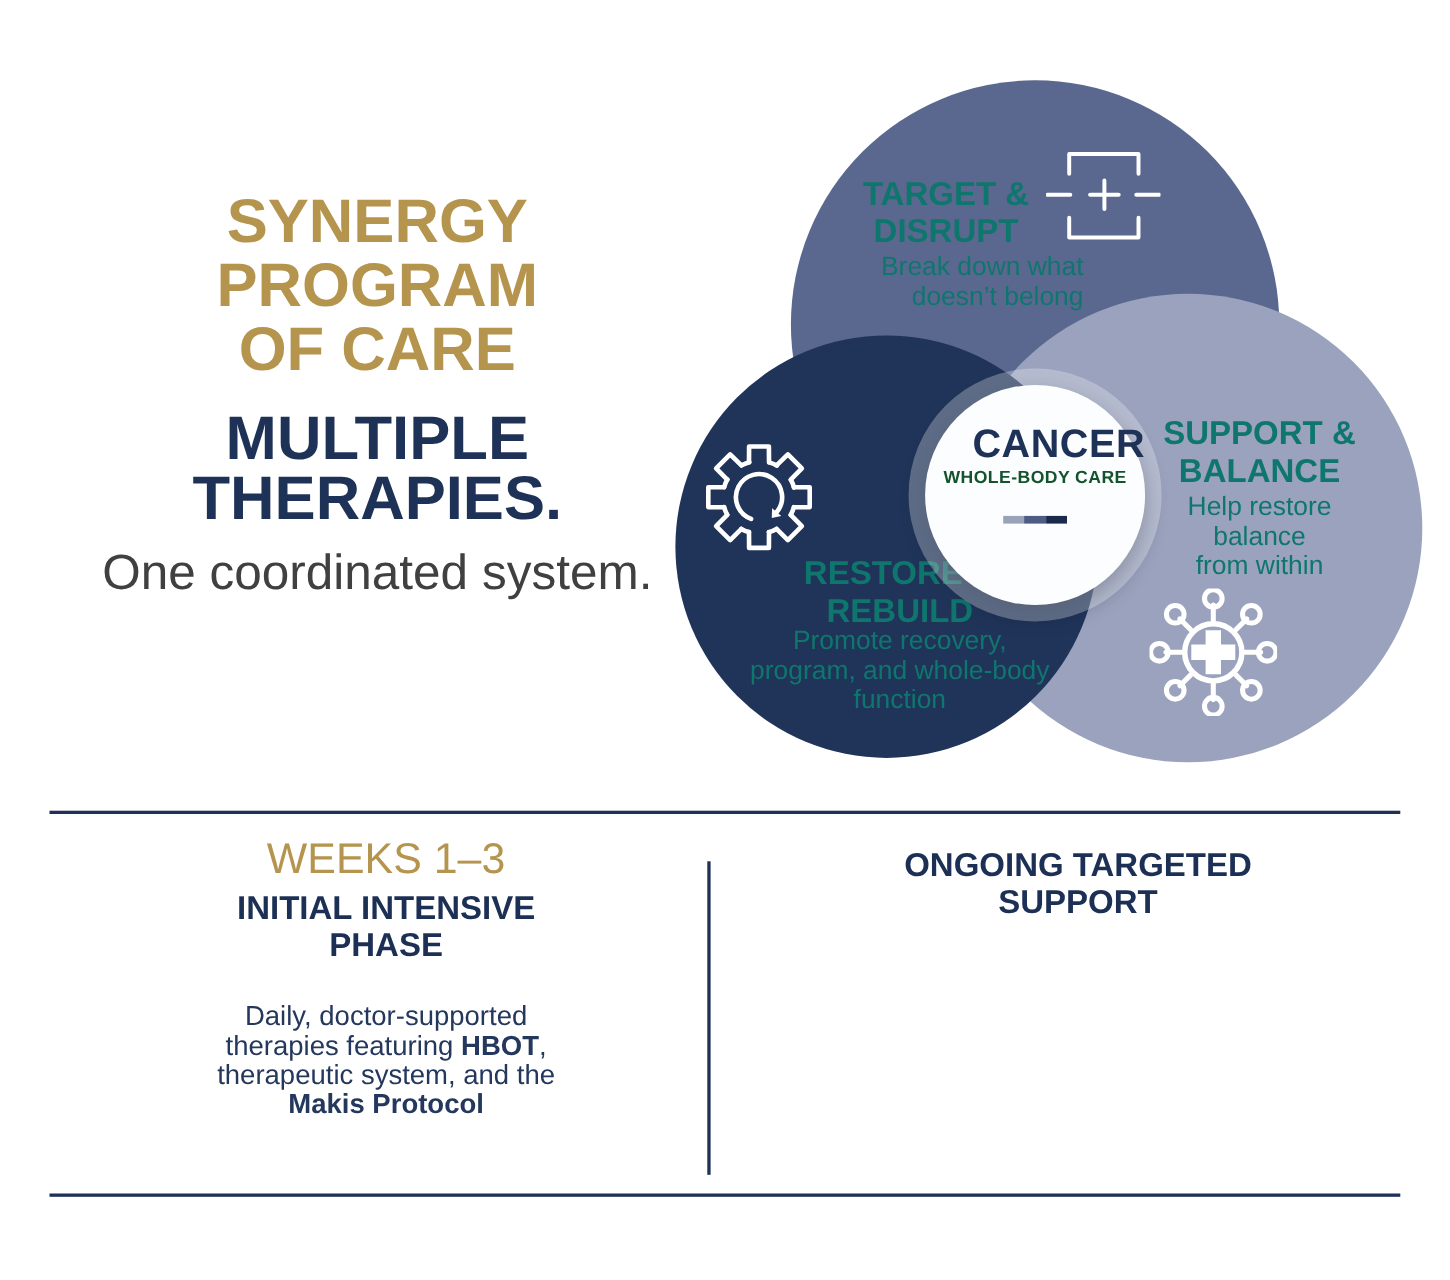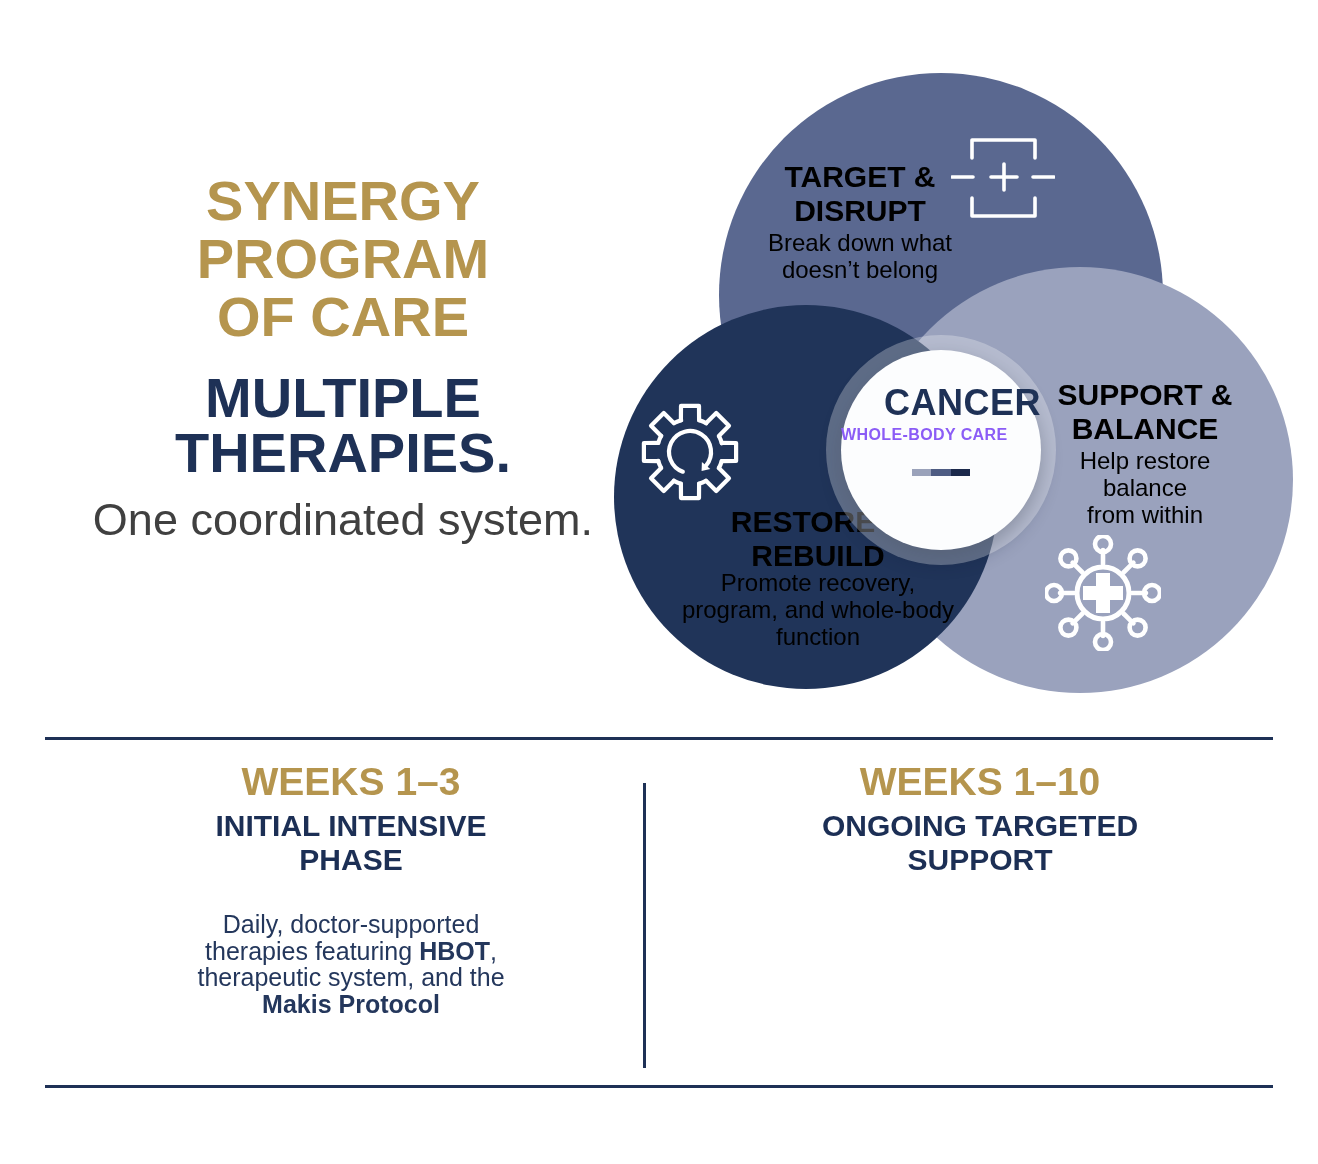--- a/index.html
+++ b/index.html
@@ -11,47 +11,47 @@
   
   .title-block{position:absolute;left:35px;top:172px;width:616px;text-align:center;}
   .title-main{font-size:56px;font-weight:700;line-height:1.04;color:#b5954e;letter-spacing:0px;}
   .title-sub{margin-top:24px;font-size:56px;font-weight:700;line-height:0.98;color:#1e3156;}
   .tagline{margin-top:14px;font-size:45px;font-weight:400;color:#404040;}
   
   .circle{position:absolute;border-radius:50%;}
   .c-slate{left:719px;top:73px;width:444px;height:444px;background:#5a6890;z-index:1;}
   .c-light{left:867px;top:267px;width:426px;height:426px;background:#9aa2bd;z-index:2;}
   .c-navy{left:614px;top:305px;width:384px;height:384px;background:#203459;z-index:3;}
-  .venn-label{position:absolute;z-index:4;color:#000000;text-align:center;}
+  .venn-label{position:absolute;z-index:4;color:#0f766e;text-align:center;}
   .venn-heading{font-size:30px;font-weight:700;line-height:1.13;}
   .venn-desc{font-size:24px;font-weight:400;line-height:1.12;}
   .venn-icon{position:absolute;z-index:4;}
   .center-circle{
     position:absolute;left:841px;top:350px;width:200px;height:200px;border-radius:50%;
     background:#fcfdfe;z-index:5;
     box-shadow:0 0 0 15px rgba(255,255,255,0.28), 0 8px 20px rgba(14,24,48,0.45);
   }
   .center-title{position:absolute;left:0;top:32px;width:100%;text-align:right;
     font-size:36px;font-weight:700;color:#1e3156;letter-spacing:0.5px;}
-  .center-sub{position:absolute;left:0;top:76px;width:100%;text-align:left;
-    font-size:16px;font-weight:700;color:#8b5cf6;letter-spacing:0.4px;}
+  .center-sub{position:absolute;left:0;top:76px;width:100%;text-align:center;
+    font-size:16px;font-weight:700;color:#14532d;letter-spacing:0.4px;}
   .center-bar{position:absolute;left:71px;top:119px;width:58px;height:7px;display:flex;}
   .center-bar span{height:100%;}
   .seg1{width:19px;background:#9aa2ba;}
   .seg2{width:20px;background:#4e5c83;}
   .seg3{width:19px;background:#1b294b;}
   
   .rule{position:absolute;background:#1e3156;}
   .rule-top{left:45px;top:737px;width:1228px;height:3px;}
   .rule-mid{left:643px;top:783px;width:3px;height:285px;}
   .rule-bottom{left:45px;top:1085px;width:1228px;height:3px;}
   .phase{position:absolute;top:762px;text-align:center;color:#1e3156;}
   .phase-left{left:95px;width:512px;}
   .phase-right{left:680px;width:600px;}
-  .phase-weeks{font-size:39px;font-weight:700;color:#b5954e;line-height:1;}
+  .phase-weeks{font-size:39px;font-weight:400;color:#b5954e;line-height:1;}
   .phase-heading{margin-top:8px;font-size:30px;font-weight:700;line-height:1.13;color:#1c2f55;}
   .phase-body{margin:34px auto 0;font-size:25px;font-weight:400;line-height:1.07;color:#24375c;}
   .phase-left .phase-body{max-width:330px;}
   .phase-right .phase-body{max-width:372px;}
   .phase-body b{font-weight:700;}
 </style>
 </head>
 <body>
 
 <div class="canvas">
@@ -67,21 +67,21 @@
 
   <section>
     <div class="circle c-slate"></div>
     <div class="circle c-light"></div>
     <div class="circle c-navy"></div>
 
     <div class="venn-label" style="left:735px;top:160px;width:250px;">
       <div class="venn-heading pre">TARGET &amp;
 DISRUPT</div>
     </div>
-    <div class="venn-label" style="left:735px;top:230px;width:250px;">
+    <div class="venn-label" style="left:735px;top:230px;width:250px;text-align:right;">
       <div class="venn-desc pre">Break down what
 doesn’t belong</div>
     </div>
     <svg class="venn-icon" style="left:951px;top:136px;" width="104" height="84" viewBox="0 0 104 84">
       <g fill="none" stroke="#ffffff" stroke-width="3.6" stroke-linecap="round" stroke-linejoin="round">
         <path d="M21 22 V4 H84 V22"></path>
         <path d="M21 62 V80 H84 V62"></path>
         <path d="M53 28 V54"></path>
         <path d="M40 41 H66"></path>
         <path d="M1 41 H22"></path>
@@ -163,19 +163,18 @@
     <div class="rule rule-bottom"></div>
 
     <div class="phase phase-left">
       <div class="phase-weeks">WEEKS 1–3</div>
       <div class="phase-heading pre">INITIAL INTENSIVE
 PHASE</div>
       <div class="phase-body"><span>Daily, doctor-supported therapies featuring </span><b>HBOT</b><span>, therapeutic system, and the </span><b>Makis Protocol</b></div>
     </div>
 
     <div class="phase phase-right">
-      <div class="phase-weeks">WEEKS 1–10</div>
       <div class="phase-heading pre">ONGOING TARGETED
 SUPPORT</div>
     </div>
   </section>
 
 </div>
 
 </body></html>

